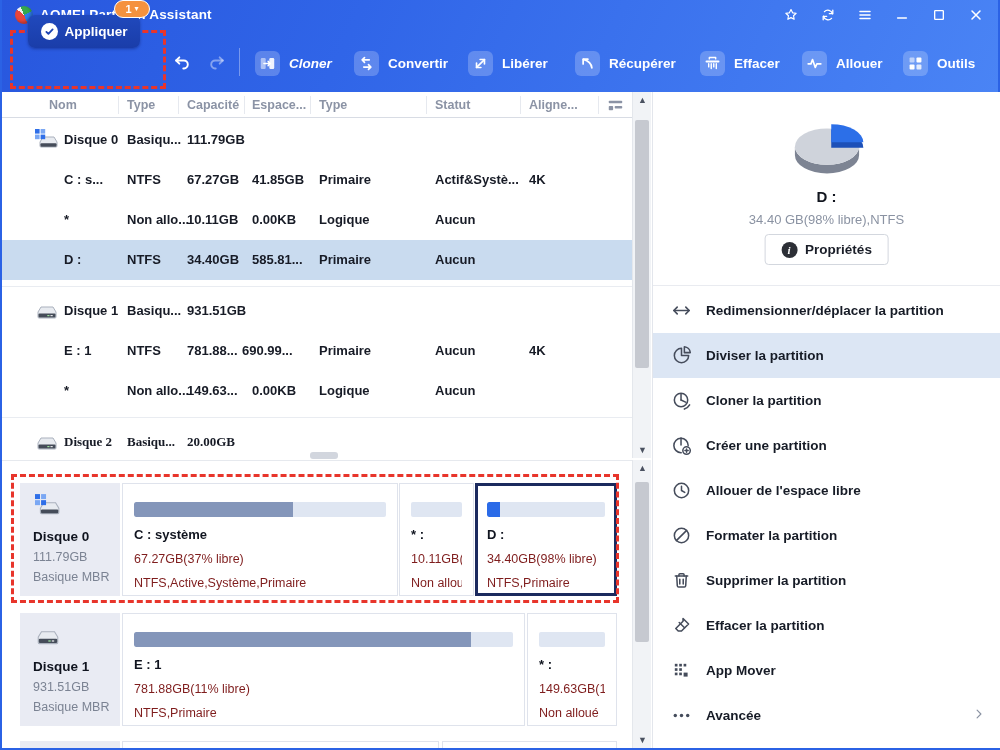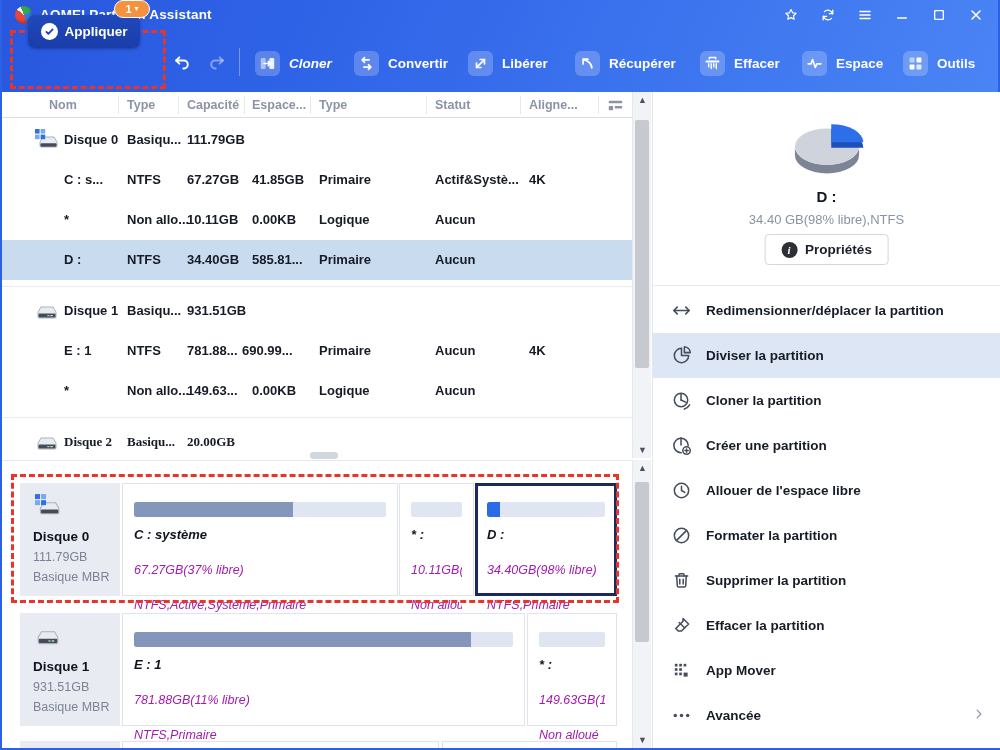--- a/index.html
+++ b/index.html
@@ -68,26 +68,26 @@
 
   .splitter { position:absolute; left:308px; top:360px; width:28px; height:7px; border-radius:3px; background:#d2d6de; }
 
   
   .diskmap { position:absolute; left:0; top:368px; width:630px; height:288px; border-top:1px solid #e6e9ee; overflow:hidden; background:#fff; }
   .dm-annotation { position:absolute; left:9px; top:13px; width:608px; height:129px; border:3px dashed #e8352b; pointer-events:none; z-index:5; }
   .dm-left { position:absolute; width:100px; height:113px; background:#e9ebf3; padding:10px 0 0 13px; }
   .dm-left .dm-icon svg { width:30px; height:26px; }
   .dm-left .dm-name { font-size:13.5px; font-weight:700; color:#10141f; margin-top:6px; }
   .dm-left .dm-sub { font-size:12.5px; color:#7b8393; margin-top:6px; }
-  .dm-part { position:absolute; height:113px; background:#fff; border:1px solid #dfe3ec; padding:10px 11px 0;font-style:italic; }
+  .dm-part { position:absolute; height:113px; background:#fff; border:1px solid #dfe3ec; padding:10px 11px 0; }
   .dm-part.selected { border:3px solid #1b2a5e; padding:8px 9px 0; }
   .dm-bar { height:15px; border-radius:2px; background:#dfe6f2; overflow:hidden; margin-top:8px; }
   .dm-fill { height:100%; border-radius:2px 0 0 2px; }
   .dm-plabel { font-size:13px; font-weight:700; color:#10141f; margin-top:10px; white-space:nowrap; overflow:hidden; }
-  .dm-psub { font-size:12.5px; color:#a21caf; margin-top:21px; white-space:nowrap; overflow:hidden; }
+  .dm-psub { font-size:12.5px; color:#7f1d1d; margin-top:10px; white-space:nowrap; overflow:hidden; }
 
   
   .sidebar { position:absolute; left:650px; top:92px; width:348px; height:656px; background:#fff; border-left:1px solid #e3e6ec; }
   .pie-wrap { position:absolute; left:0; top:14px; width:100%; display:flex; justify-content:center; }
   .sel-name { position:absolute; left:0; top:96px; width:100%; text-align:center; font-size:15px; font-weight:700; color:#12161f; }
   .sel-info { position:absolute; left:0; top:120px; width:100%; text-align:center; font-size:13px; color:#8a92a2; }
   .props-btn { position:absolute; left:50%; transform:translateX(-50%); top:142px; height:31px; padding:0 16px;
                background:#fff; border:1px solid #d3d7de; border-radius:4px; display:flex; align-items:center; gap:8px;
                font-family:inherit; font-size:13.5px; font-weight:700; color:#1a1e28; }
   .info-ic { width:16px; height:16px; border-radius:50%; background:#2c2f36; color:#fff; font-size:11px; font-weight:700;
@@ -224,21 +224,21 @@
             </svg>
           </span>
           <span>Effacer</span>
         </div>
         <div class="tool-btn" style="left: 800px;">
           <span class="tool-chip">
             <svg viewBox="0 0 24 24" fill="none" stroke="currentColor" stroke-linecap="round" stroke-linejoin="round" stroke-width="2.1">
               <path d="M4 12.5h3.5l2-5.5 3.5 10 2-4.5H20"></path>
             </svg>
           </span>
-          <span>Espace</span>
+          <span>Allouer</span>
         </div>
         <div class="tool-btn" style="left: 901px;">
           <span class="tool-chip">
             <svg viewBox="0 0 24 24">
               <rect x="4.5" y="4.5" width="6.3" height="6.3" rx="1.2" fill="rgba(255,255,255,.55)"></rect>
               <rect x="13.2" y="4.5" width="6.3" height="6.3" rx="1.2" fill="#fff"></rect>
               <rect x="4.5" y="13.2" width="6.3" height="6.3" rx="1.2" fill="#fff"></rect>
               <rect x="13.2" y="13.2" width="6.3" height="6.3" rx="1.2" fill="rgba(255,255,255,.8)"></rect>
             </svg>
           </span>

